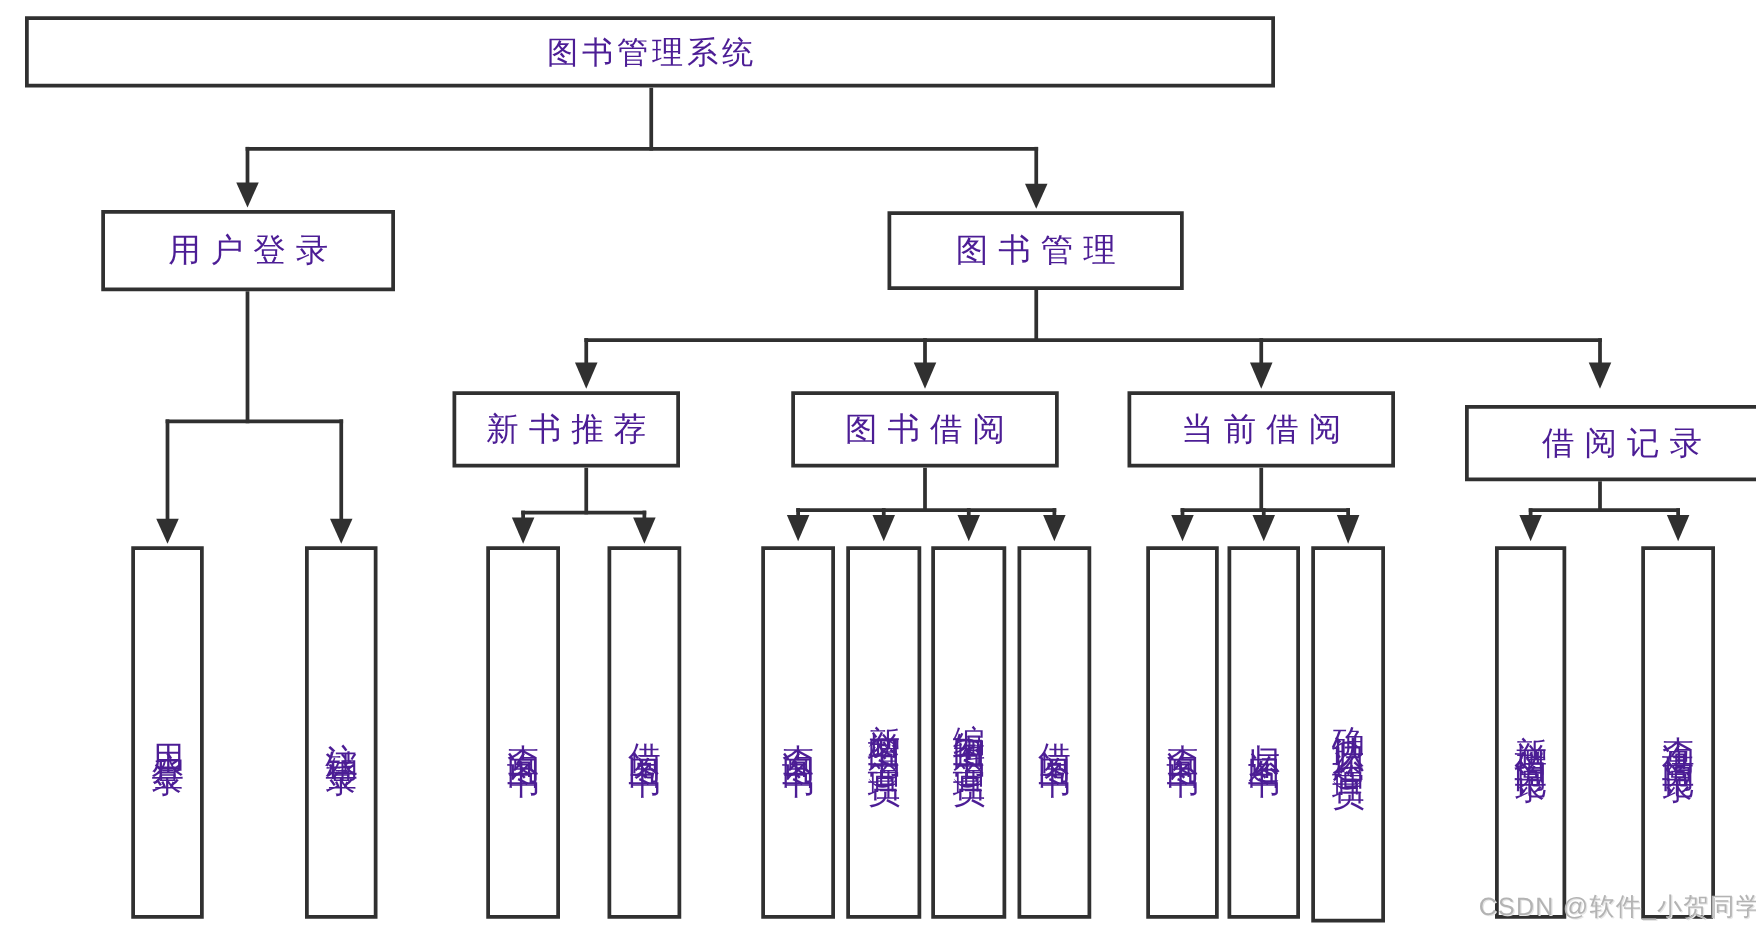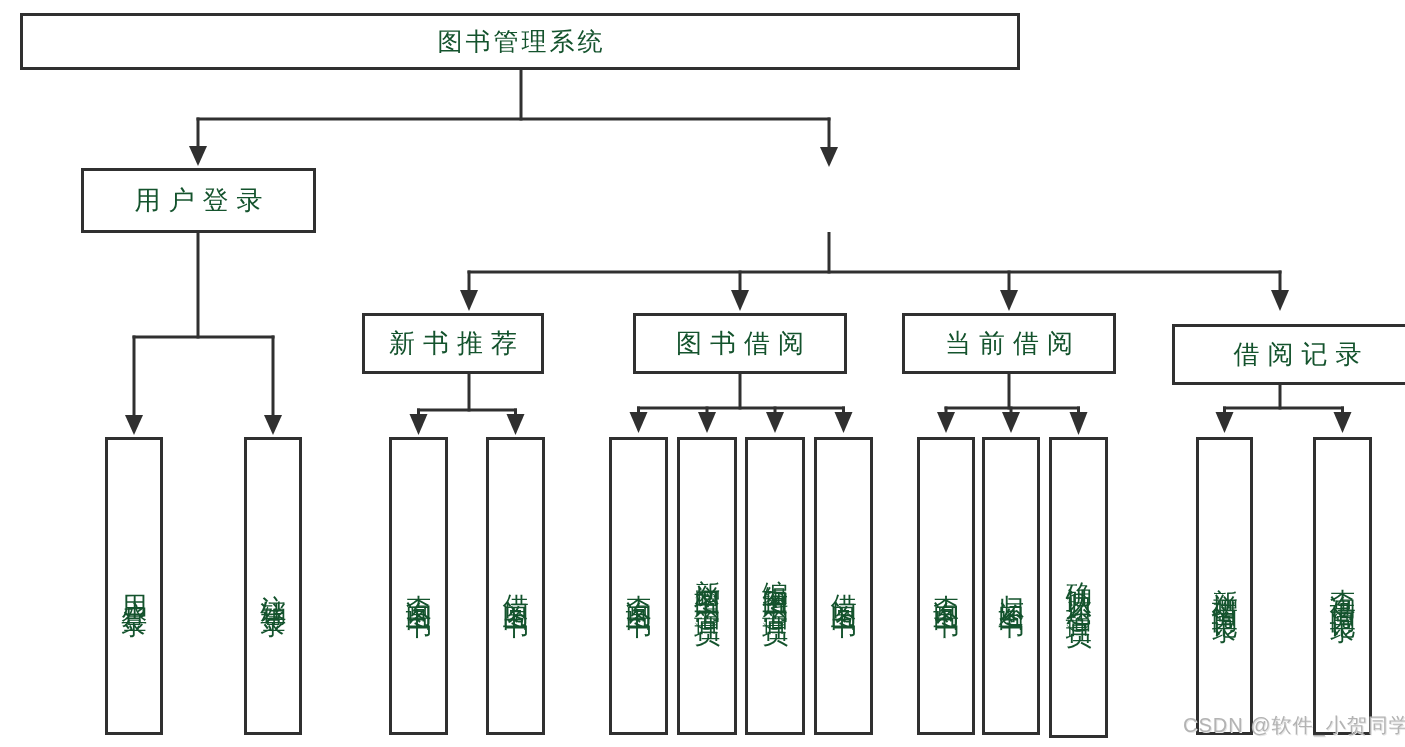--- a/index.html
+++ b/index.html
@@ -22,21 +22,21 @@
     z-index: 1;
   }
   .node {
     position: absolute;
     box-sizing: border-box;
     background: #ffffff;
     border: 3px solid #303030;
     display: flex;
     align-items: center;
     justify-content: center;
-    color: #14532d;
+    color: #4c1d95;
     z-index: 2;
   }
   .node.hnode span {
     font-size: 26px;
     letter-spacing: 8px;
     text-indent: 8px;
     white-space: nowrap;
   }
   .node.root span {
     font-size: 25px;
@@ -130,20 +130,23 @@
     <polygon points="1333.5,412 1351.5,412 1342.5,433" stroke="none"></polygon>
   </svg>
 
   <div class="node root" style="left:20px;top:13px;width:1000px;height:57px">
     <span>图书管理系统</span>
   </div>
 
   <div class="node hnode" style="left:81px;top:168px;width:235px;height:65px">
     <span>用户登录</span>
   </div>
+  <div class="node hnode" style="left:710px;top:169px;width:237px;height:63px">
+    <span>图书管理</span>
+  </div>
 
   <div class="node hnode" style="left:362px;top:313px;width:182px;height:61px">
     <span>新书推荐</span>
   </div>
   <div class="node hnode" style="left:902px;top:313px;width:214px;height:61px">
     <span>当前借阅</span>
   </div>
   <div class="node hnode" style="left:633px;top:313px;width:214px;height:61px">
     <span>图书借阅</span>
   </div>

